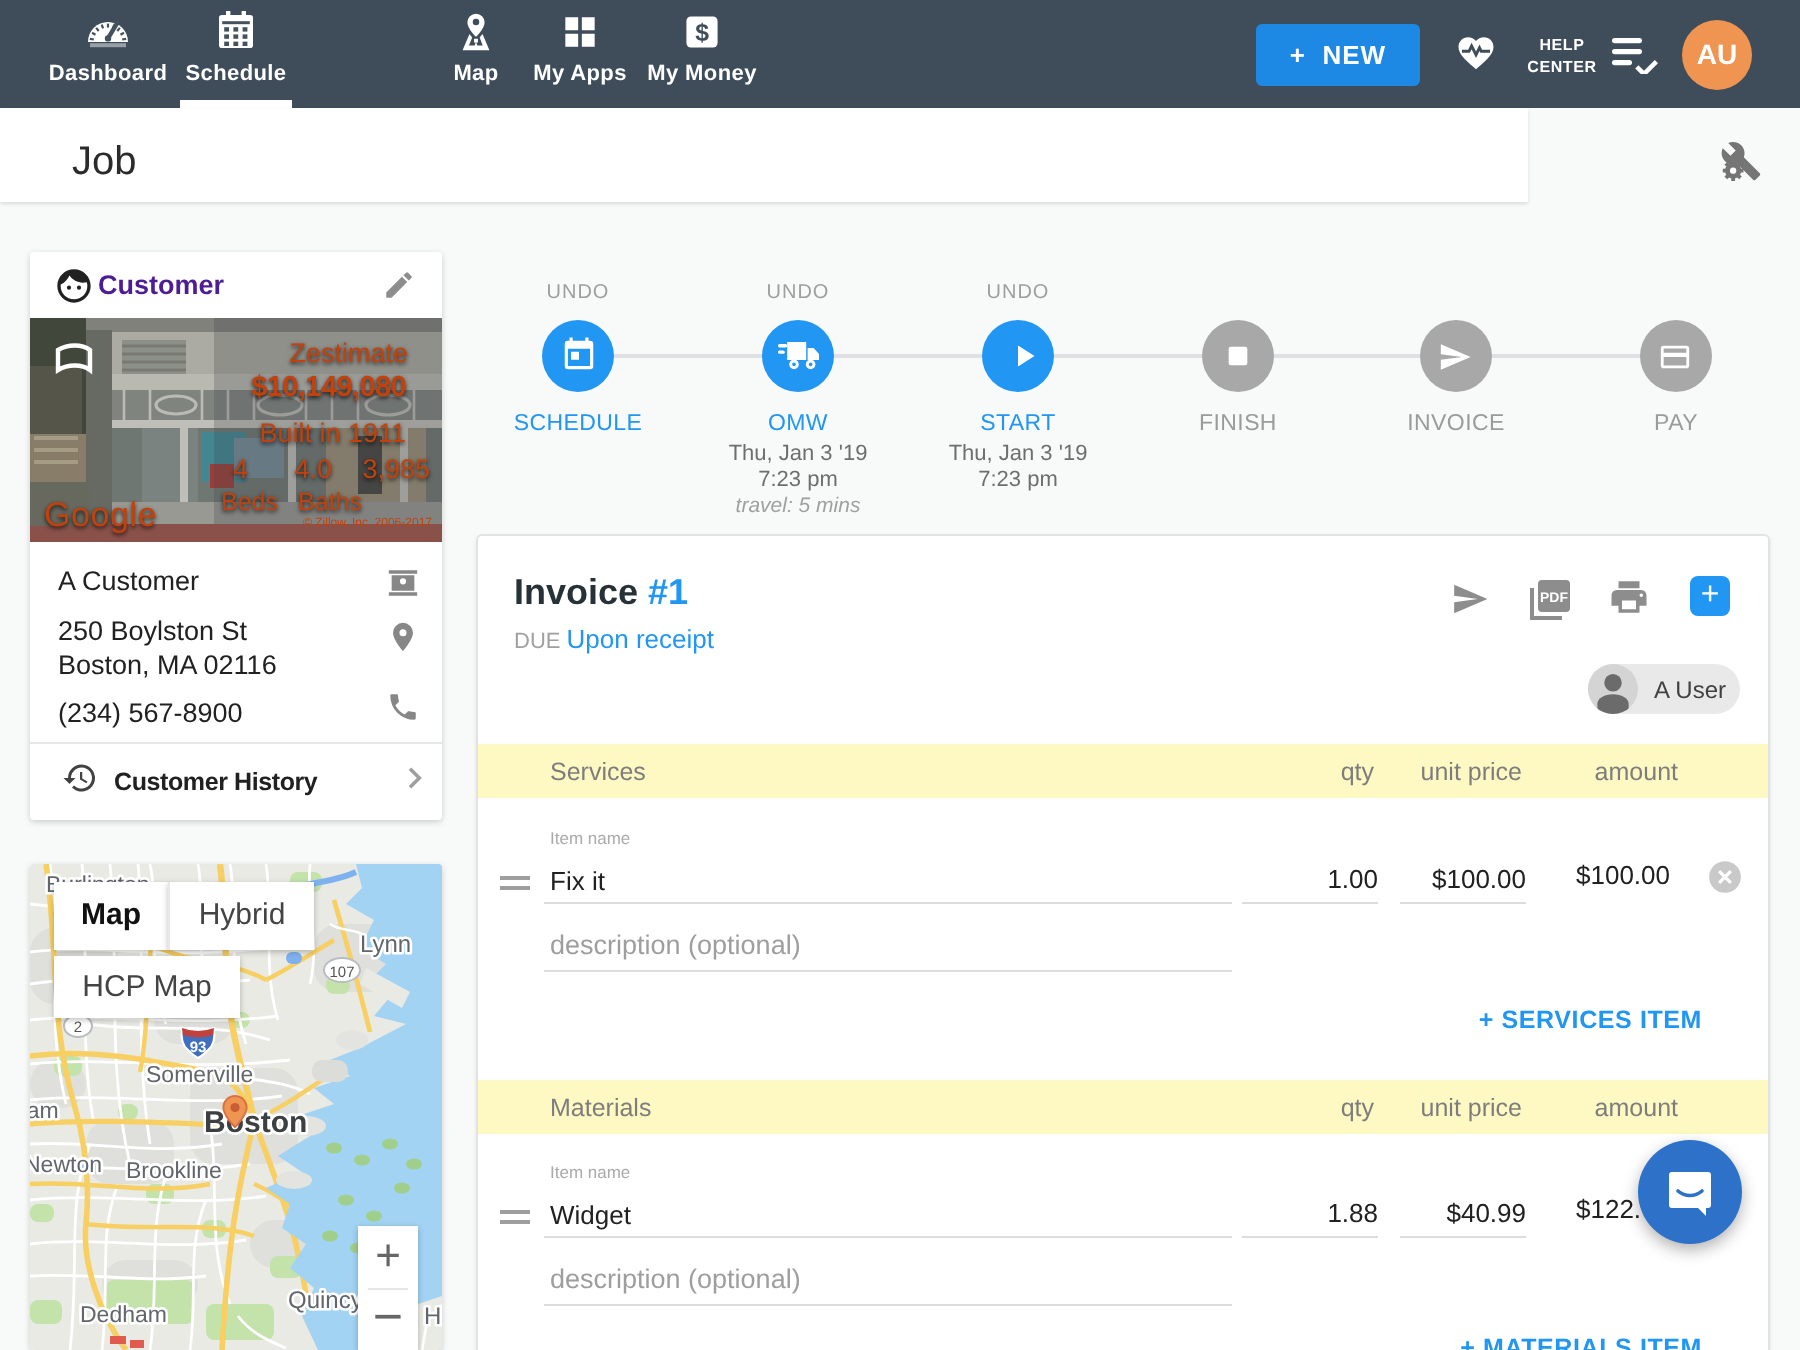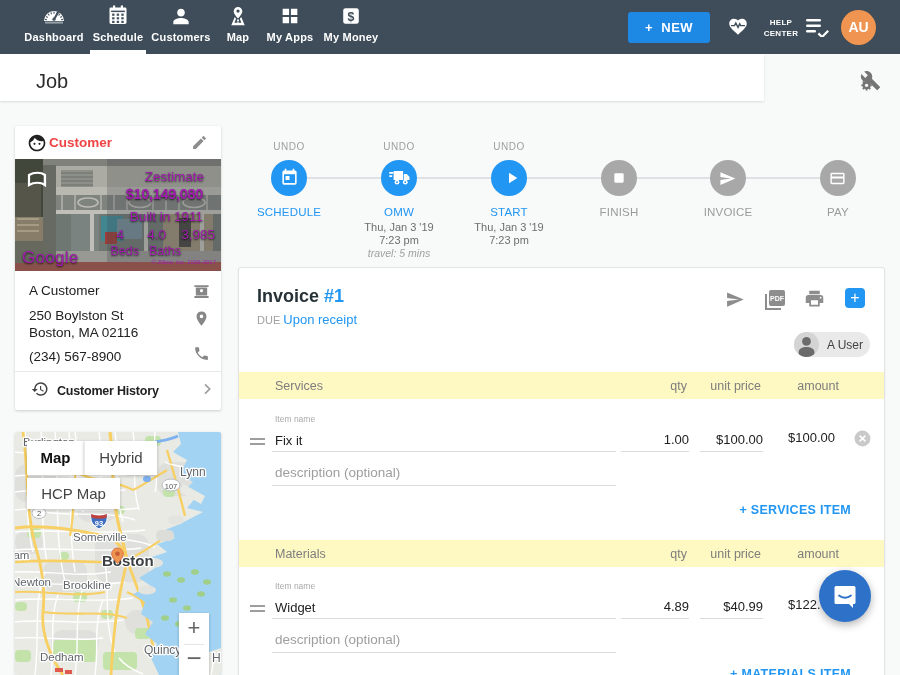--- a/index.html
+++ b/index.html
@@ -19,23 +19,23 @@
 #avatar { position:absolute; left:841px; top:10px; width:35px; height:35px; border-radius:50%; background:#ef9551; color:#fff; font-size:14px; font-weight:bold; text-align:center; line-height:35px; }
 
 
 #jobbar { position:absolute; top:54px; left:0; width:764px; height:47px; background:#fff; box-shadow:0 1px 2px rgba(0,0,0,0.12); }
 #jobbar h1 { font-size:20px; font-weight:normal; color:#2b2b2b; position:absolute; left:36px; top:16px; }
 
 
 .card { background:#fff; border-radius:2px; box-shadow:0 1px 3px rgba(0,0,0,0.18); }
 #custcard { position:absolute; left:15px; top:126px; width:206px; height:284px; }
 #custhead { position:absolute; top:0; left:0; width:100%; height:33px; }
-#custhead .t { position:absolute; left:34px; top:9px; font-size:13.5px; font-weight:bold; color:#ef4444; }
+#custhead .t { position:absolute; left:34px; top:9px; font-size:13.5px; font-weight:bold; color:#4c1d95; }
 #photo { position:absolute; top:33px; left:0; width:206px; height:112px; overflow:hidden; }
-.ovl { position:absolute; color:#a21caf; text-shadow:0 1px 2px rgba(0,0,0,0.8); text-align:right; right:8px; }
+.ovl { position:absolute; color:#c2410c; text-shadow:0 1px 2px rgba(0,0,0,0.8); text-align:right; right:8px; }
 #custinfo { position:absolute; top:145px; left:0; width:100%; }
 #custinfo .nm { position:absolute; left:14px; top:12px; font-size:13.5px; color:#212121; }
 #custinfo .ad { position:absolute; left:14px; top:36px; font-size:13.5px; color:#212121; line-height:17px; }
 #custinfo .ph { position:absolute; left:14px; top:78px; font-size:13.5px; color:#212121; }
 #custhr { position:absolute; left:0; top:245px; width:100%; border-top:1px solid #e8e8e8; }
 #custhist { position:absolute; left:42px; top:258px; font-size:12.5px; font-weight:bold; color:#212121; letter-spacing:-0.2px; }
 
 
 #mapcard { position:absolute; left:15px; top:432px; width:206px; height:243px; overflow:hidden; }
 
@@ -116,26 +116,20 @@
             <rect x="12.8" y="8.6" width="2.4" height="2.2"></rect>
             <rect x="3.6" y="12.2" width="2.4" height="2.2"></rect>
             <rect x="8.2" y="12.2" width="2.4" height="2.2"></rect>
             <rect x="12.8" y="12.2" width="2.4" height="2.2"></rect>
             <rect x="3.6" y="15.8" width="2.4" height="2.2"></rect>
             <rect x="8.2" y="15.8" width="2.4" height="2.2"></rect>
             <rect x="12.8" y="15.8" width="2.4" height="2.2"></rect>
           </g>
         </svg>
     <span class="lb">Schedule</span>
-  </div>
-  <div class="navitem" style="left:150px;width:62px;">
-    <svg class="ic" width="23" height="23" viewBox="0 0 24 24" fill="#fff">
-          <path d="M12 12c2.21 0 4-1.79 4-4s-1.79-4-4-4-4 1.79-4 4 1.79 4 4 4zm0 1.5c-2.67 0-8 1.34-8 4V20h16v-2.5c0-2.66-5.33-4-8-4z"></path>
-        </svg>
-    <span class="lb">Customers</span>
   </div>
   <div class="navitem" style="left:218px;width:40px;">
     <svg class="ic" width="23" height="23" viewBox="0 0 24 24" fill="#fff">
           <path d="M12 2a4.5 4.5 0 0 0-4.5 4.5C7.5 9.6 12 14 12 14s4.5-4.4 4.5-7.5A4.5 4.5 0 0 0 12 2zm0 6a1.7 1.7 0 1 1 0-3.4A1.7 1.7 0 0 1 12 8z"></path>
           <path d="M8.6 12.5L5 21h14l-3.6-8.5-1.5 1.9 1.6 4.1h-2.8l-.7-2-.7 2H8.3l1.7-4.2z"></path>
           <path d="M11 15h2v2h-2z"></path>
         </svg>
     <span class="lb">Map</span>
   </div>
   <div class="navitem" style="left:262px;width:56px;">
@@ -489,21 +483,21 @@
   <div class="hbar" style="top:272px;">
         <span class="c1">Materials</span>
         <span class="c2">qty</span>
         <span class="c3">unit price</span>
         <span class="c4">amount</span>
       </div>
   <div class="itemlabel" style="left:36px;top:313px;">Item name</div>
   <div class="drag" style="left:11px;top:337px;"></div>
   <div class="itemname" style="left:36px;top:332px;">Widget</div>
   <div class="iline" style="left:33px;top:350px;width:344px;"></div>
-  <div class="numcell" style="left:322px;top:331px;width:128px;">4.89</div>
+  <div class="numcell" style="left:322px;top:331px;width:128px;">1.88</div>
   <div class="iline" style="left:382px;top:350px;width:68px;"></div>
   <div class="numcell" style="left:396px;top:331px;width:128px;">$40.99</div>
   <div class="iline" style="left:461px;top:350px;width:63px;"></div>
   <div class="numcell" style="left:468px;top:329px;width:128px;">$122.97</div>
   <div class="descph" style="left:36px;top:364px;">description (optional)</div>
   <div class="iline" style="left:33px;top:384px;width:344px;"></div>
   <div class="addlink" style="left:462px;top:399px;width:150px;text-align:right;">+ MATERIALS ITEM</div>
 </div>
 
 <div id="chat">

